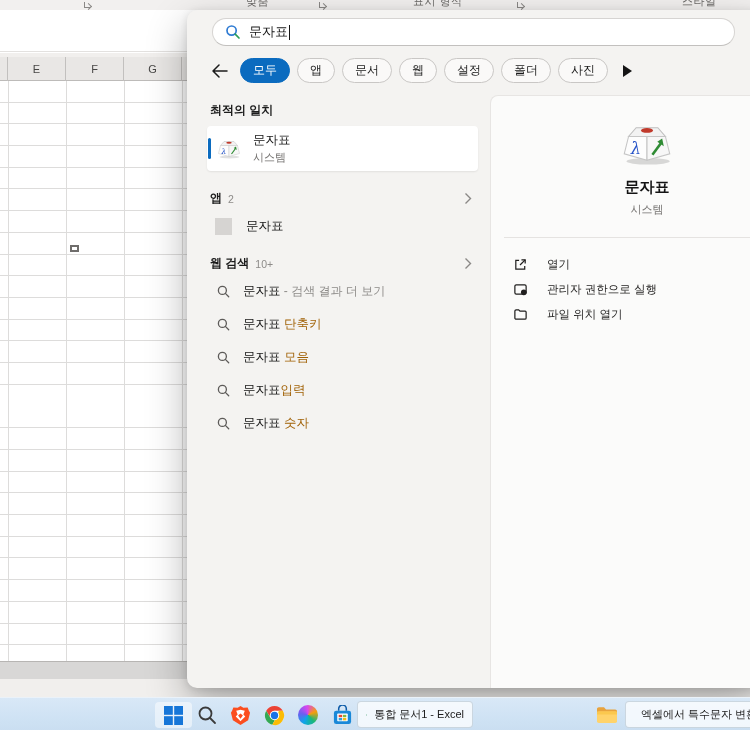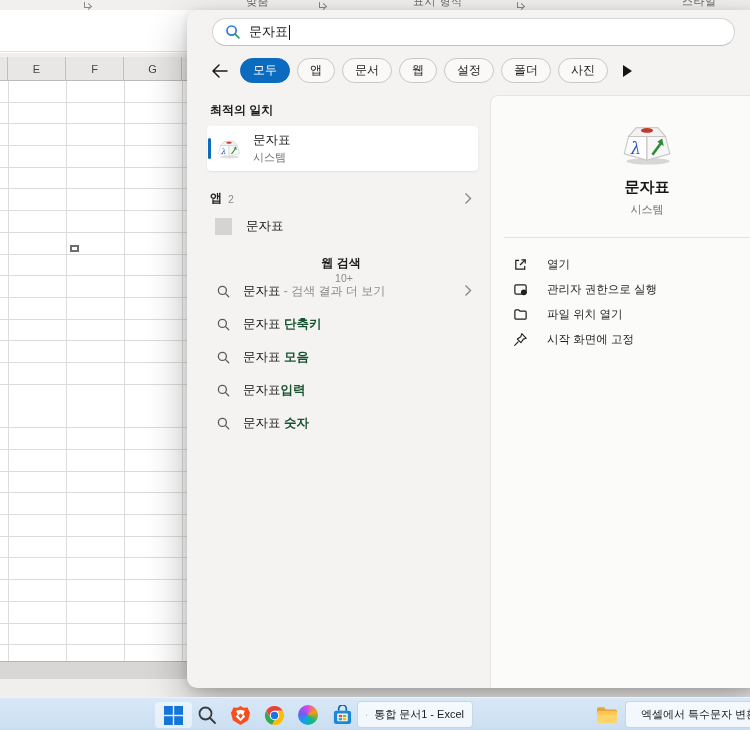--- a/index.html
+++ b/index.html
@@ -53,21 +53,21 @@
   .best-name { font-size:12.5px; color:#141414; }
   .best-type { font-size:11px; color:#757371; margin-top:1px; }
 
   .app-row { position:absolute; left:20px; top:203px; width:271px; height:26px; display:flex; align-items:center; }
   .app-sq { width:17px; height:17px; background:#d6d4d2; margin-left:8px; }
   .app-name { font-size:12.5px; color:#141414; margin-left:14px; }
 
   .web-row { position:absolute; left:20px; width:271px; height:26px; display:flex; align-items:center; white-space:pre; }
   .web-row .wicon { margin-left:10px; }
   .web-row .wtext { font-size:12.5px; color:#141414; margin-left:13px; }
-  .web-row .wbold { font-size:12.5px; color:#14532d; font-weight:bold; }
+  .web-row .wbold { font-size:12.5px; color:#a16207; font-weight:normal; }
   .web-row .wgray { font-size:12px; color:#8d8b89; }
 
   .preview { position:absolute; left:303px; top:85px; width:272px; height:593px; background:#fbfbfa;
     border-left:1px solid #e7e5e3; border-top:1px solid #e7e5e3; border-top-left-radius:8px; }
   .pv-center { position:absolute; left:0; top:0; width:312px; text-align:center; }
   .pv-icon { margin-top:26px; display:inline-block; }
   .pv-name { font-size:15px; font-weight:600; color:#141414; margin-top:8px; }
   .pv-type { font-size:11px; color:#757371; margin-top:5px; }
   .pv-div { position:absolute; left:13px; top:141px; width:286px; height:1px; background:#e5e3e1; }
   .pv-actions { position:absolute; left:22px; top:156px; display:flex; flex-direction:column; }
@@ -169,21 +169,21 @@
       <svg class="chev" width="8" height="13" viewBox="0 0 8 13">
         <polyline points="1.5,1.5 6.5,6.5 1.5,11.5" fill="none" stroke="#8a8886" stroke-width="1.4"></polyline>
       </svg>
     </div>
 
     <div class="app-row">
       <span class="app-sq"></span>
       <span class="app-name">문자표</span>
     </div>
 
-    <div class="sec-head" style="left:23px; top:245px;flex-direction:column;">
+    <div class="sec-head" style="left:23px; top:245px;">
       <span class="sec-label" style="position:static">웹 검색</span>
       <span class="count">10+</span>
       <svg class="chev" width="8" height="13" viewBox="0 0 8 13">
         <polyline points="1.5,1.5 6.5,6.5 1.5,11.5" fill="none" stroke="#8a8886" stroke-width="1.4"></polyline>
       </svg>
     </div>
 
     <div class="web-row" style="top:268px">
       <svg class="wicon" width="13" height="13" viewBox="0 0 14 14">
           <circle cx="5.8" cy="5.8" r="4.3" fill="none" stroke="#5d5b59" stroke-width="1.4"></circle>
@@ -252,27 +252,20 @@
             <circle cx="11.5" cy="11" r="3" fill="#201f1e"></circle>
           </svg>
           <span class="alabel">관리자 권한으로 실행</span>
         </div>
         <div class="pv-act">
           <svg width="15" height="15" viewBox="0 0 16 16">
             <path d="M2 4.5 C2 3.7 2.6 3 3.4 3 H6 L7.5 4.5 H13 C13.8 4.5 14 5 14 5.7 V11.6 C14 12.4 13.4 13 12.6 13 H3.4 C2.6 13 2 12.4 2 11.6 Z" fill="none" stroke="#201f1e" stroke-width="1.3"></path>
           </svg>
           <span class="alabel">파일 위치 열기</span>
         </div>
-        <div class="pv-act">
-          <svg width="15" height="15" viewBox="0 0 16 16">
-            <path d="M9.3 1.8 L14.2 6.7 L11 7.6 L8.5 11.4 L4.6 7.5 L8.4 5 Z" fill="none" stroke="#201f1e" stroke-width="1.2" stroke-linejoin="round"></path>
-            <line x1="5.5" y1="10.5" x2="1.8" y2="14.2" stroke="#201f1e" stroke-width="1.2" stroke-linecap="round"></line>
-          </svg>
-          <span class="alabel">시작 화면에 고정</span>
-        </div>
       </div>
     </div>
   </div>
 
   <div class="taskbar">
     <div class="start-hl"></div>
 
     <div class="tb-item" style="left:161px">
       <svg width="19" height="19" viewBox="0 0 19 19">
         <rect x="0" y="0" width="8.8" height="8.8" fill="#1676d8"></rect>

